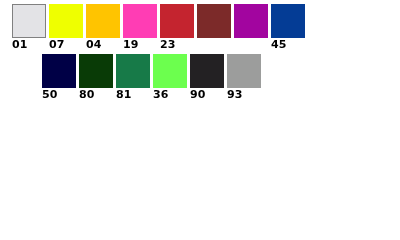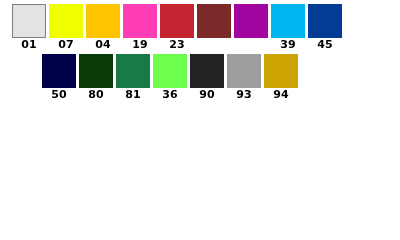--- a/index.html
+++ b/index.html
@@ -28,21 +28,21 @@
     padding-left: 12px;
     box-sizing: border-box;
   }
   #row-top  { height: 50px; padding-top: 4px; }
   #row-bottom { height: 50px; padding-top: 4px; margin-left: 30px; }
   .swatch-cell {
     width: 34px;
     margin-right: 3px;
     display: flex;
     flex-direction: column;
-    align-items: center;
+    align-items: flex-start;
   }
   .swatch-chip {
     width: 34px;
     height: 34px;
     box-sizing: border-box;
     display: block;
   }
   .swatch-chip.bordered {
     border: 1px solid #808080;
   }
@@ -82,24 +82,20 @@
         <div class="swatch-chip" title="#C4242F" style="background-color: rgb(196, 36, 47);"></div>
         <div class="swatch-label">23</div>
       </div>
       <div class="swatch-cell">
         <div class="swatch-chip" title="#7C2A29" style="background-color: rgb(124, 42, 41);"></div>
       </div>
       <div class="swatch-cell">
         <div class="swatch-chip" title="#A2059F" style="background-color: rgb(162, 5, 159);"></div>
       </div>
       <div class="swatch-cell">
-        <div class="swatch-chip" title="#00B6F0" style="background-color: rgb(0, 182, 240);"></div>
-        <div class="swatch-label">39</div>
-      </div>
-      <div class="swatch-cell">
         <div class="swatch-chip" title="#043C95" style="background-color: rgb(4, 60, 149);"></div>
         <div class="swatch-label">45</div>
       </div>
     </div>
   <div class="swatch-row" id="row-bottom">
       <div class="swatch-cell">
         <div class="swatch-chip" title="#000046" style="background-color: rgb(0, 0, 70);"></div>
         <div class="swatch-label">50</div>
       </div>
       <div class="swatch-cell">
@@ -115,18 +111,14 @@
         <div class="swatch-label">36</div>
       </div>
       <div class="swatch-cell">
         <div class="swatch-chip" title="#232123" style="background-color: rgb(35, 33, 35);"></div>
         <div class="swatch-label">90</div>
       </div>
       <div class="swatch-cell">
         <div class="swatch-chip" title="#9C9D9C" style="background-color: rgb(156, 157, 156);"></div>
         <div class="swatch-label">93</div>
       </div>
-      <div class="swatch-cell">
-        <div class="swatch-chip" title="#CCA504" style="background-color: rgb(204, 165, 4);"></div>
-        <div class="swatch-label">94</div>
-      </div>
     </div>
 </div>
 
 </body></html>

